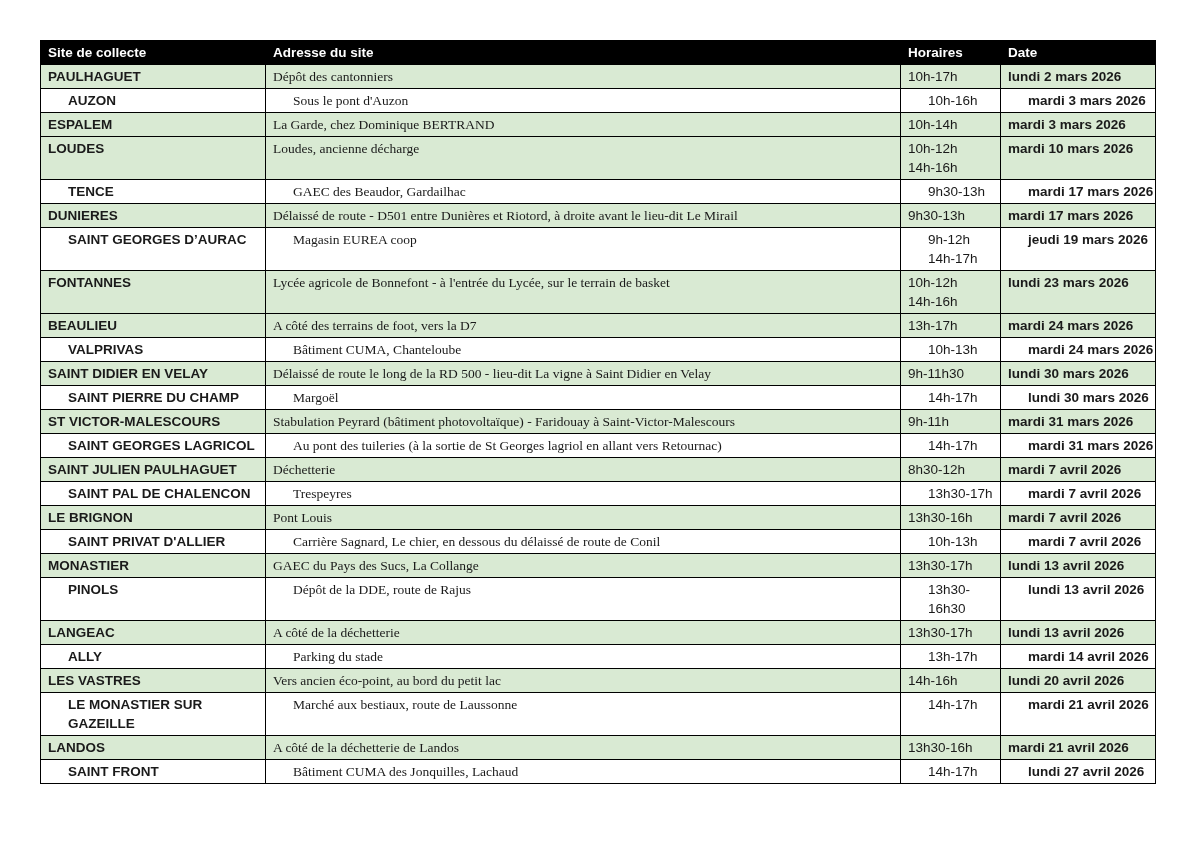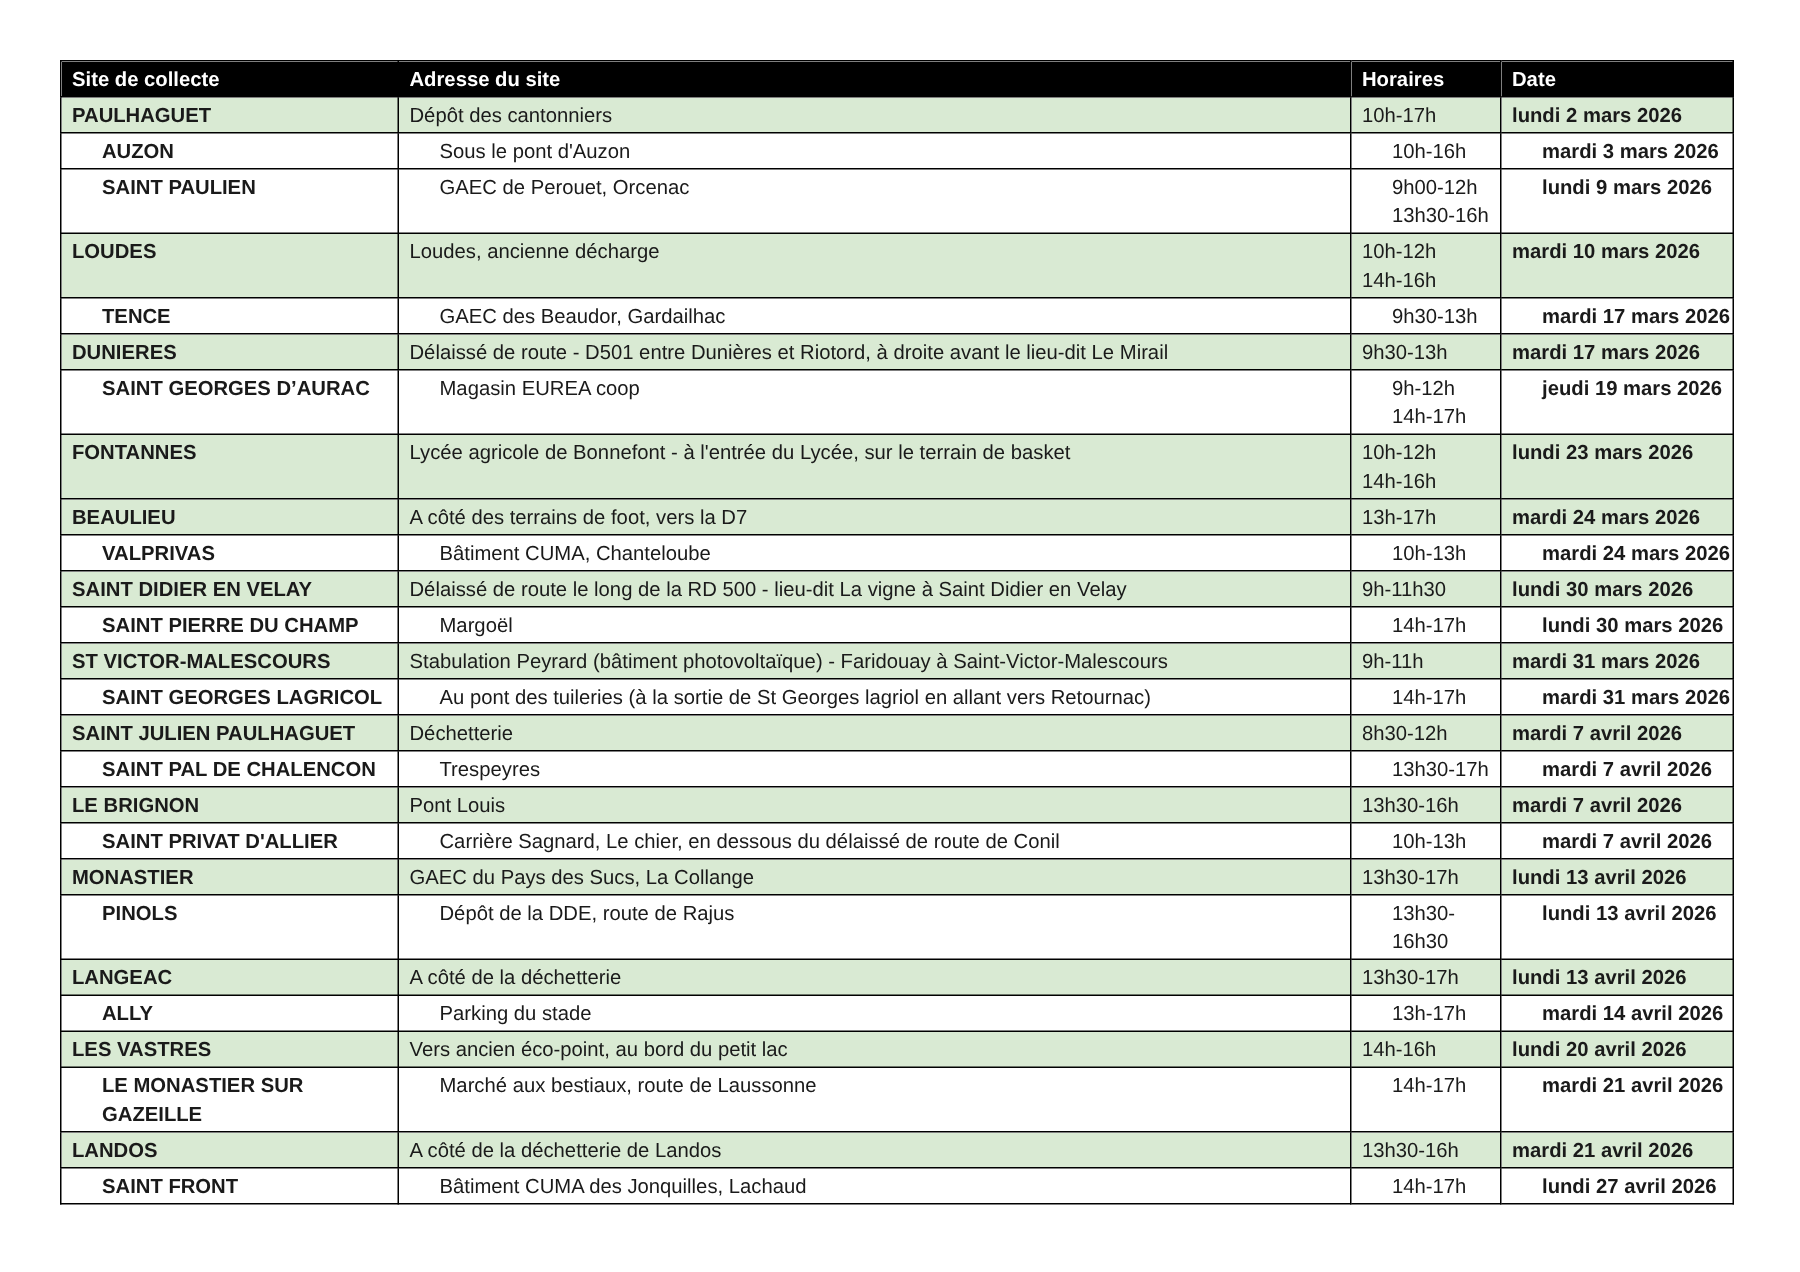--- a/index.html
+++ b/index.html
@@ -35,21 +35,21 @@
     vertical-align: top;
     overflow: hidden;
   }
   table.schedule thead th {
     background: #000000;
     color: #ffffff;
     font-weight: bold;
     text-align: left;
   }
   td.site { font-weight: bold; margin-top: 16px; }
-  td.addr { font-weight: normal; }
+  td.addr { font-weight: normal; font-family: Liberation Serif, serif; }
   td.hours { font-weight: normal; white-space: pre-line; }
   td.date { font-weight: bold; white-space: nowrap; }
   tr.green td { background: #d9ead3; }
   tr.white td { background: #ffffff; padding-left: 27px; }
 </style>
 </head>
 <body>
 
 <div class="page">
   <table class="schedule">
@@ -73,26 +73,25 @@
     <td class="addr">Dépôt des cantonniers</td>
     <td class="hours">10h-17h</td>
     <td class="date">lundi 2 mars 2026</td>
   </tr>
         <tr class="white">
     <td class="site">AUZON</td>
     <td class="addr">Sous le pont d'Auzon</td>
     <td class="hours">10h-16h</td>
     <td class="date">mardi 3 mars 2026</td>
   </tr>
-        <tr class="white">
-    <td class="site">SAINT PAULIEN</td>
-    <td class="addr">GAEC de Perouet, Orcenac</td>
-    <td class="hours">9h00-12h
-13h30-16h</td>
-    <td class="date">lundi 9 mars 2026</td>
+        <tr class="green">
+    <td class="site">ESPALEM</td>
+    <td class="addr">La Garde, chez Dominique BERTRAND</td>
+    <td class="hours">10h-14h</td>
+    <td class="date">mardi 3 mars 2026</td>
   </tr>
         <tr class="green">
     <td class="site">LOUDES</td>
     <td class="addr">Loudes, ancienne décharge</td>
     <td class="hours">10h-12h
 14h-16h</td>
     <td class="date">mardi 10 mars 2026</td>
   </tr>
         <tr class="white">
     <td class="site">TENCE</td>

